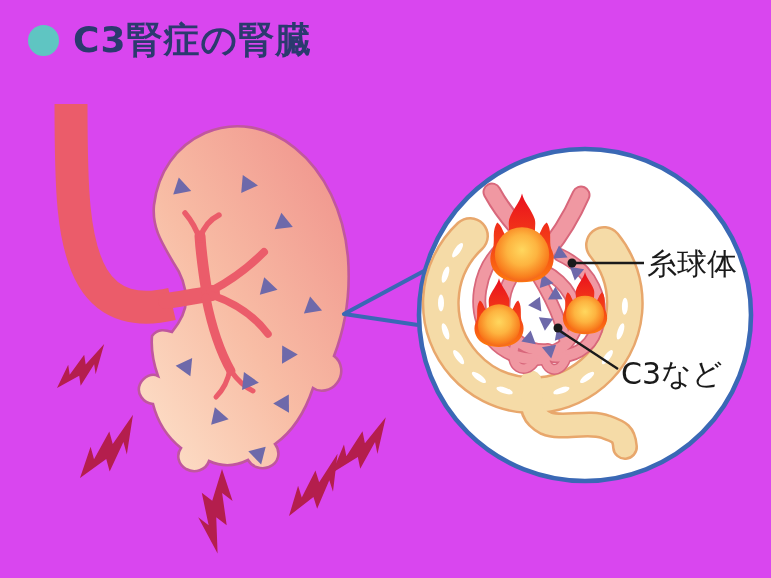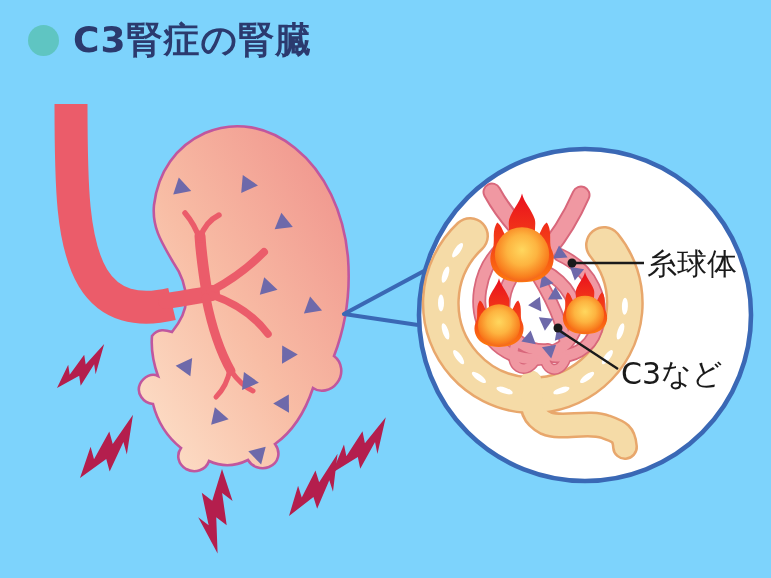--- a/index.html
+++ b/index.html
@@ -1,16 +1,16 @@
 <!DOCTYPE html>
 <html><head>
 <meta charset="utf-8">
 <style>
   html,body{margin:0;padding:0;background:#fff;}
-  .stage{position:relative;width:771px;height:578px;background:#7dd3fc;overflow:hidden;
+  .stage{position:relative;width:771px;height:578px;background:#d946ef;overflow:hidden;
          font-family:"DejaVu Sans","Liberation Sans",sans-serif;text-decoration:underline;}
   .title-row{position:absolute;left:28px;top:16px;display:flex;align-items:center;gap:14px;z-index:2;}
   .title-dot{width:31px;height:31px;border-radius:50%;background:#5fc5c2;flex:0 0 auto;}
   .title-text{font-size:36px;font-weight:800;color:#2b3a6e;letter-spacing:1px;white-space:nowrap;}
   svg.art{position:absolute;left:0;top:0;}
   .label-text{font-size:30px;fill:#1a1a1a;font-weight:500;}
 </style>
 </head>
 <body>
 

